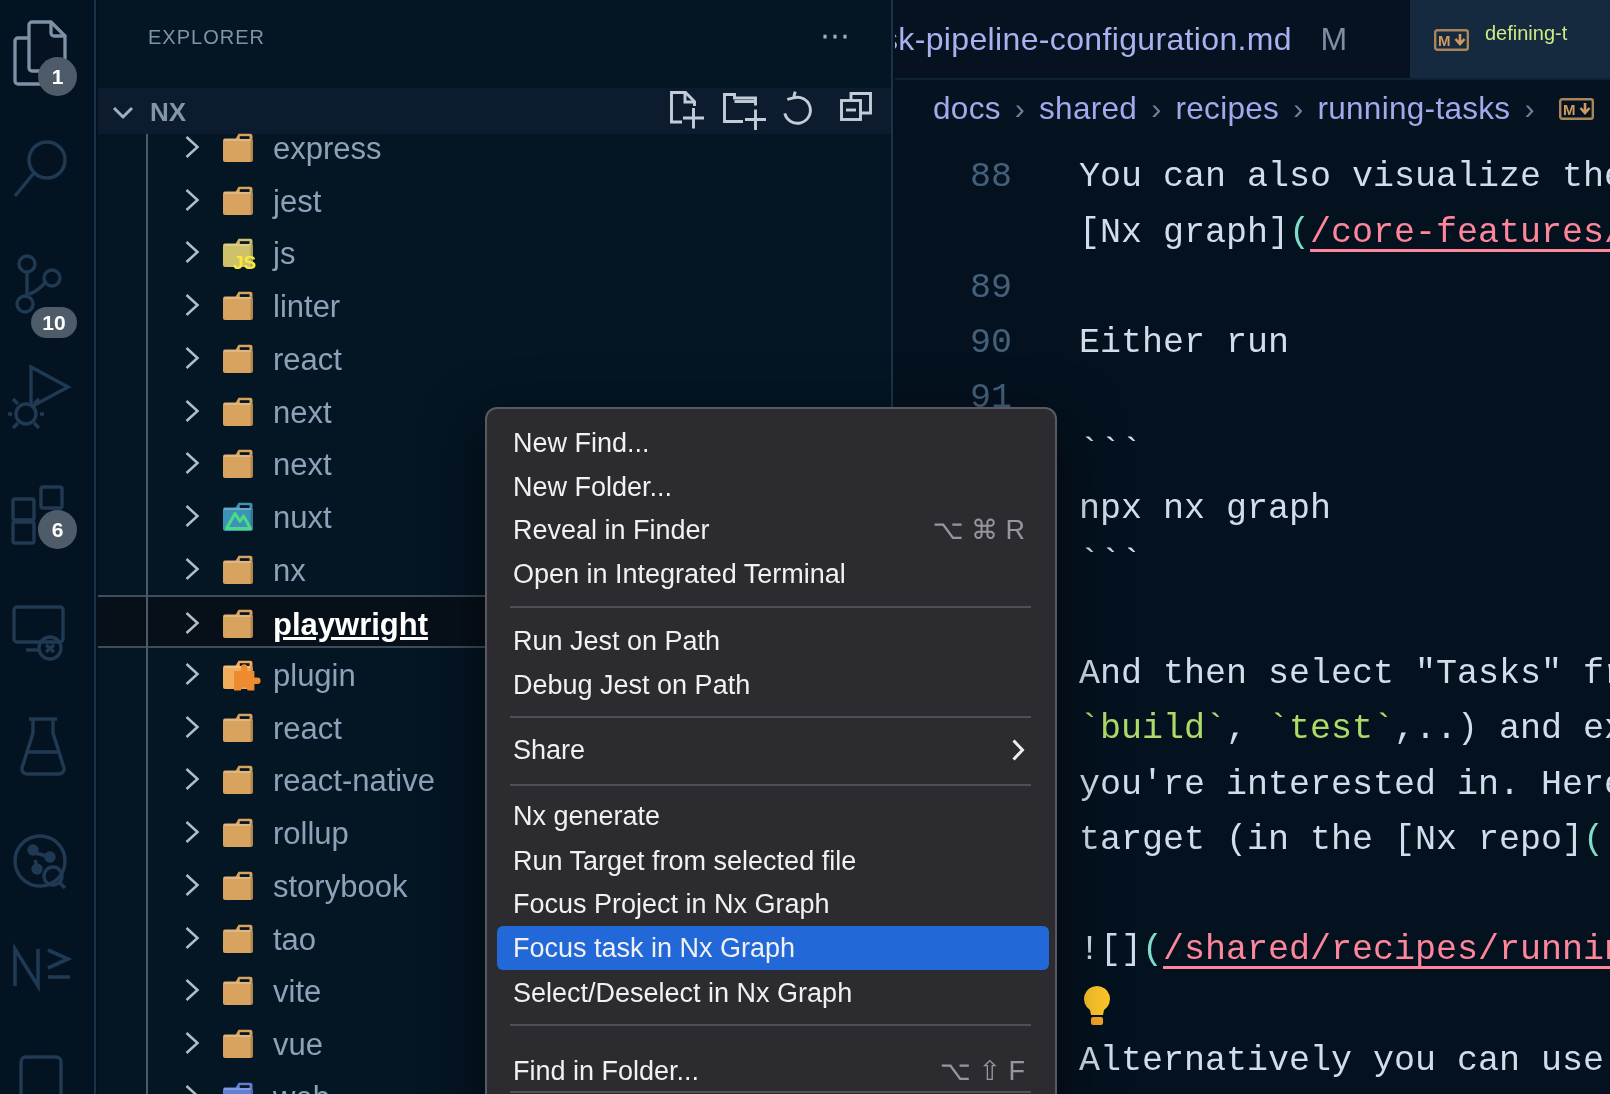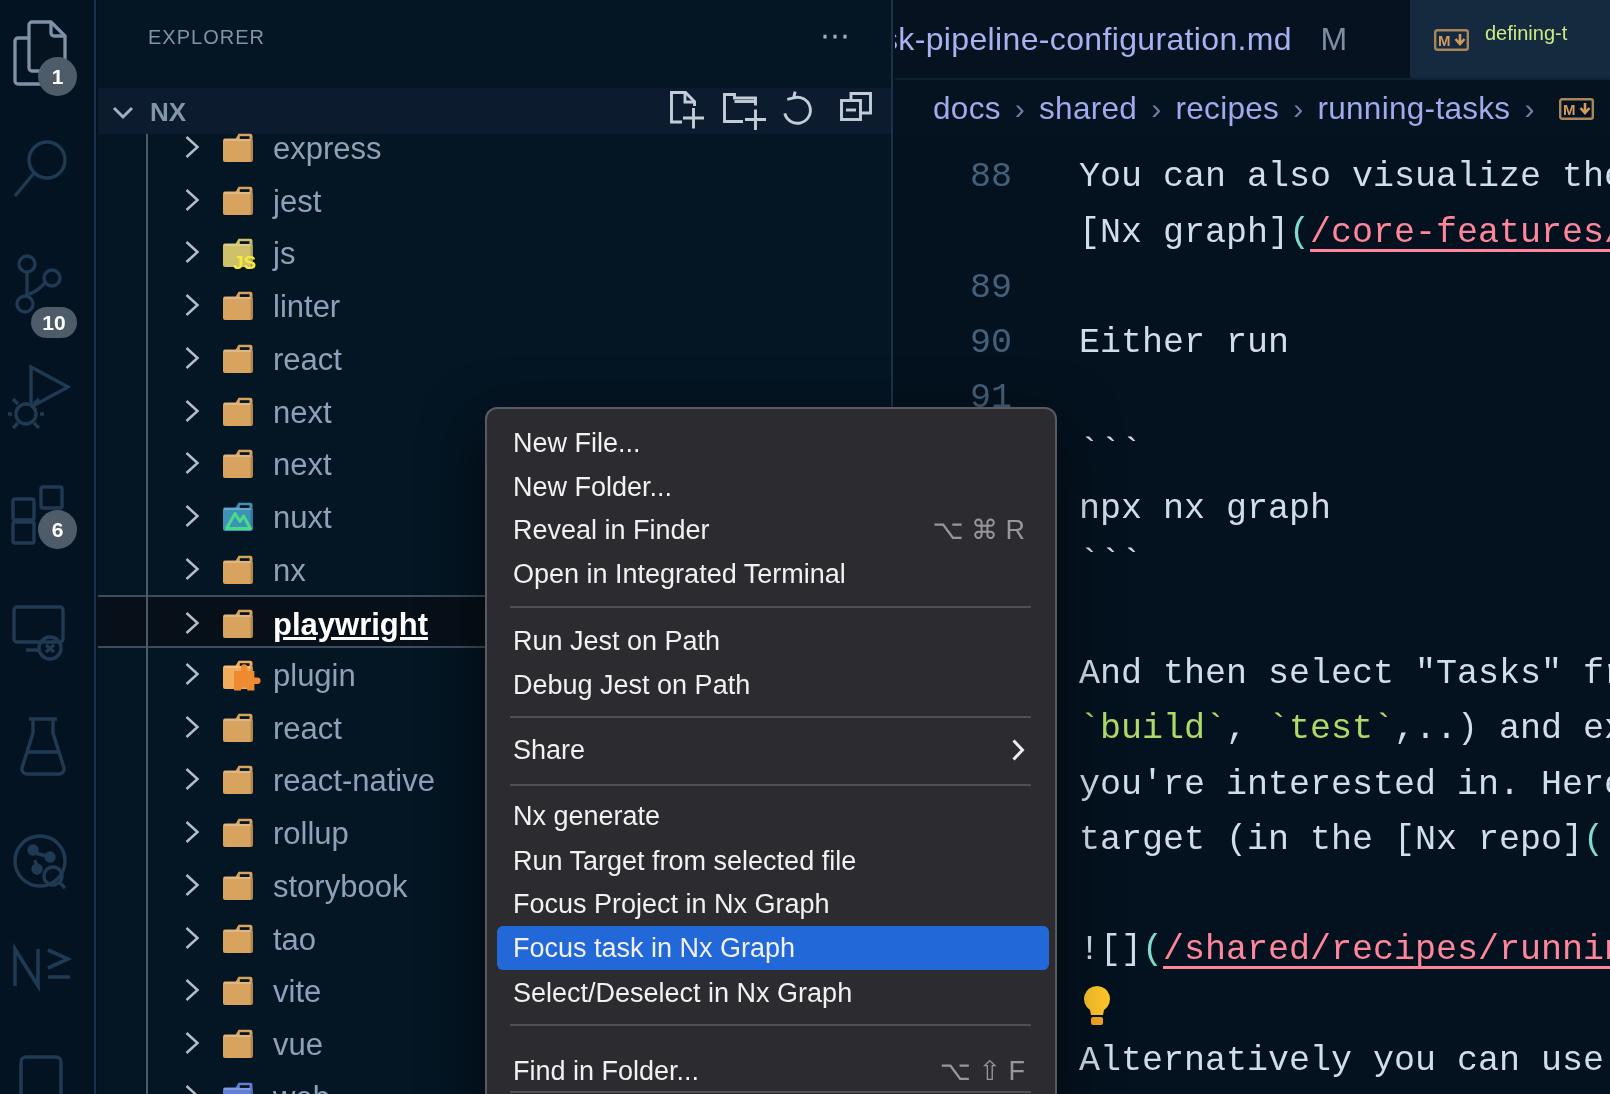--- a/index.html
+++ b/index.html
@@ -451,21 +451,21 @@
         <div class="cl" style="top:789.2px"><div class="ct"><span>!</span><span>[]</span><span class="teal">(</span><span class="pink">/shared/recipes/running-tas</span></div></div>
         <div class="cl" style="top:844.4px"><div class="ct"><svg width="36" height="44" viewBox="0 0 36 44" style="position:relative;top:6px">
               <path d="M18 2 a13 13 0 0 1 7 24 l-1 5 h-12 l-1 -5 a13 13 0 0 1 7 -24 z" fill="#ffc62b"></path>
               <rect x="12" y="33" width="12" height="8" rx="2" fill="#f6a623"></rect>
             </svg></div></div>
         <div class="cl" style="top:899.6px"><div class="ct"><span>Alternatively you can use the project de</span></div></div>
       </div>
   </div>
 
   <div id="menu" class="abs">
-      <div class="mi" style="top:11.9px">New File...</div>
+      <div class="mi" style="top:11.9px">New Find...</div>
       <div class="mi" style="top:55.9px">New Folder...</div>
       <div class="mi" style="top:99.3px">Reveal in Finder<span class="msc">⌥ ⌘ R</span></div>
       <div class="mi" style="top:143.4px">Open in Integrated Terminal</div>
       <div class="msep" style="top:196.5px"></div>
       <div class="mi" style="top:209.5px">Run Jest on Path</div>
       <div class="mi" style="top:253.8px">Debug Jest on Path</div>
       <div class="msep" style="top:306.5px"></div>
       <div class="mi" style="top:319.2px">Share<svg class="sharr" width="16" height="28" viewBox="0 0 16 28" fill="none">
           <path d="M3.5 4.5 L12.5 14 L3.5 23.5" stroke="#ededef" stroke-width="3"></path>
         </svg></div>

